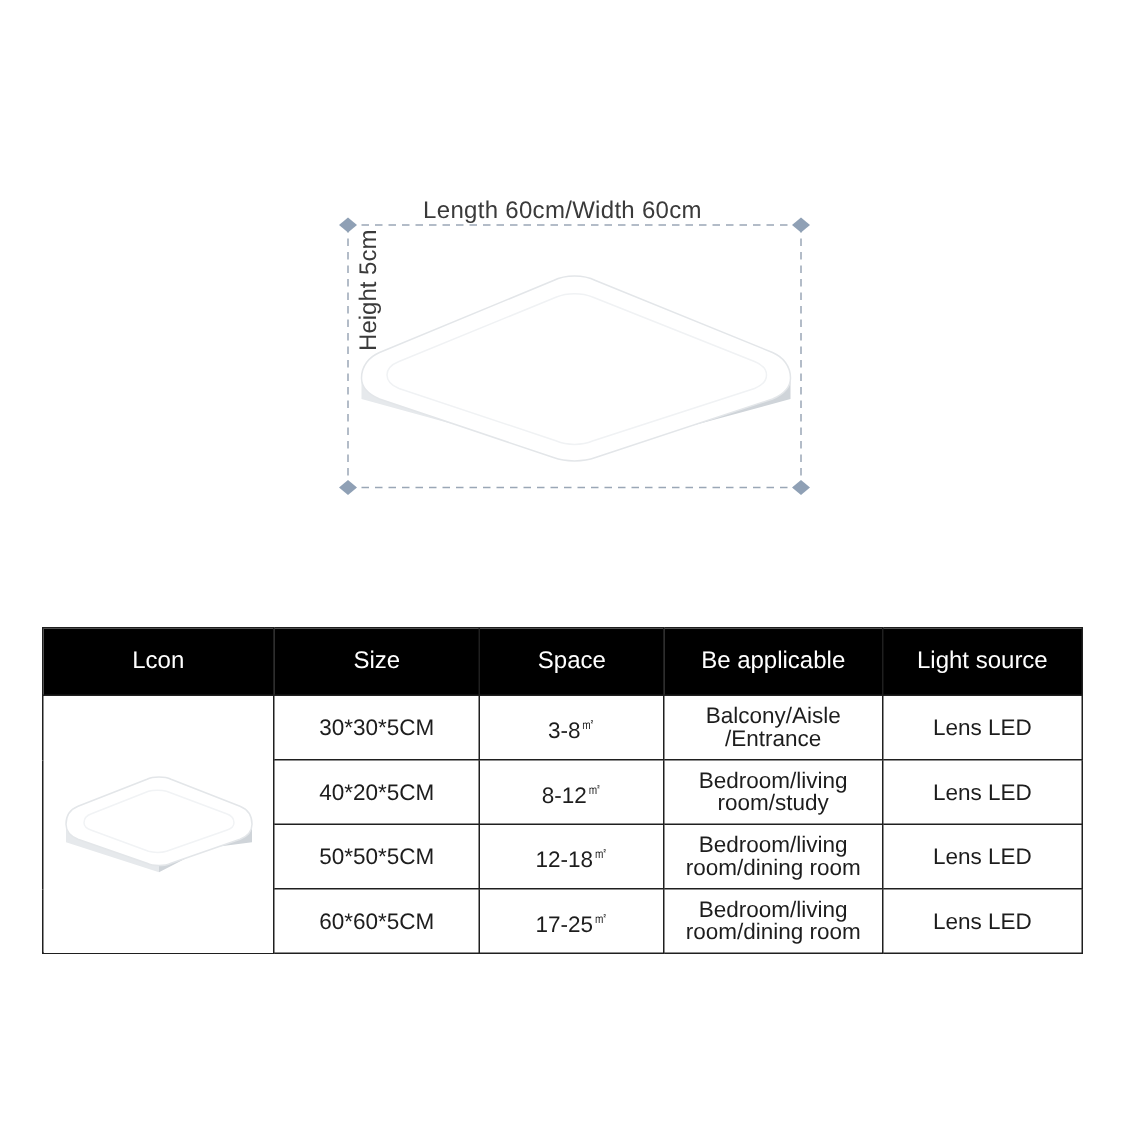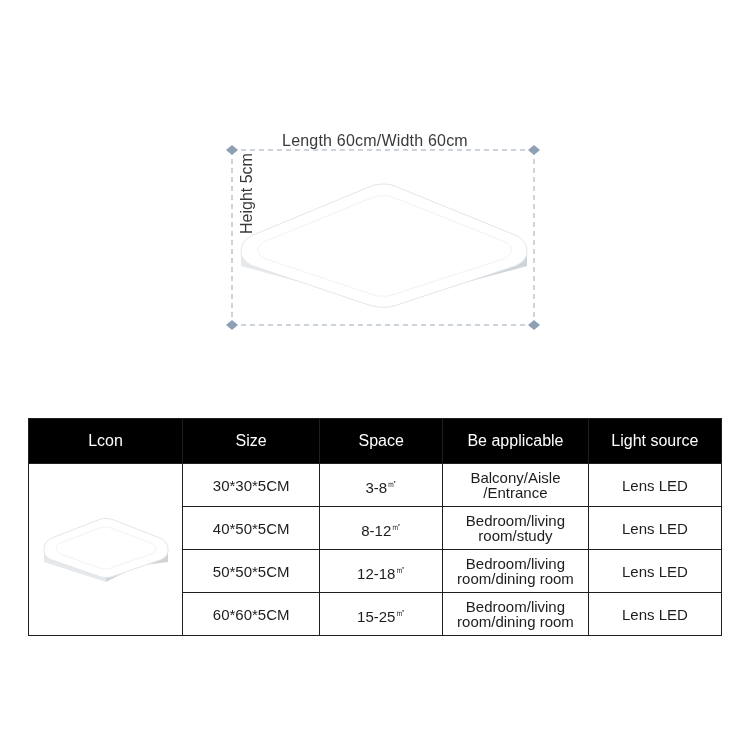--- a/index.html
+++ b/index.html
@@ -198,40 +198,40 @@
         </td>
         <td>30*30*5CM</td>
         <td><span>3-8</span><span class="sup">㎡</span></td>
         <td class="small-text">
           <span>Balcony/Aisle</span><br>
           <span>/Entrance</span>
         </td>
         <td>Lens LED</td>
       </tr>
       <tr>
-        <td>40*50*5CM</td>
+        <td>40*20*5CM</td>
         <td><span>8-12</span><span class="sup">㎡</span></td>
         <td class="small-text">
           <span>Bedroom/living</span><br>
           <span>room/study</span>
         </td>
         <td>Lens LED</td>
       </tr>
       <tr>
         <td>50*50*5CM</td>
         <td><span>12-18</span><span class="sup">㎡</span></td>
         <td class="small-text">
           <span>Bedroom/living</span><br>
           <span>room/dining room</span>
         </td>
         <td>Lens LED</td>
       </tr>
       <tr>
         <td>60*60*5CM</td>
-        <td><span>15-25</span><span class="sup">㎡</span></td>
+        <td><span>17-25</span><span class="sup">㎡</span></td>
         <td class="small-text">
           <span>Bedroom/living</span><br>
           <span>room/dining room</span>
         </td>
         <td>Lens LED</td>
       </tr>
     </tbody>
   </table>
 </div>
 

